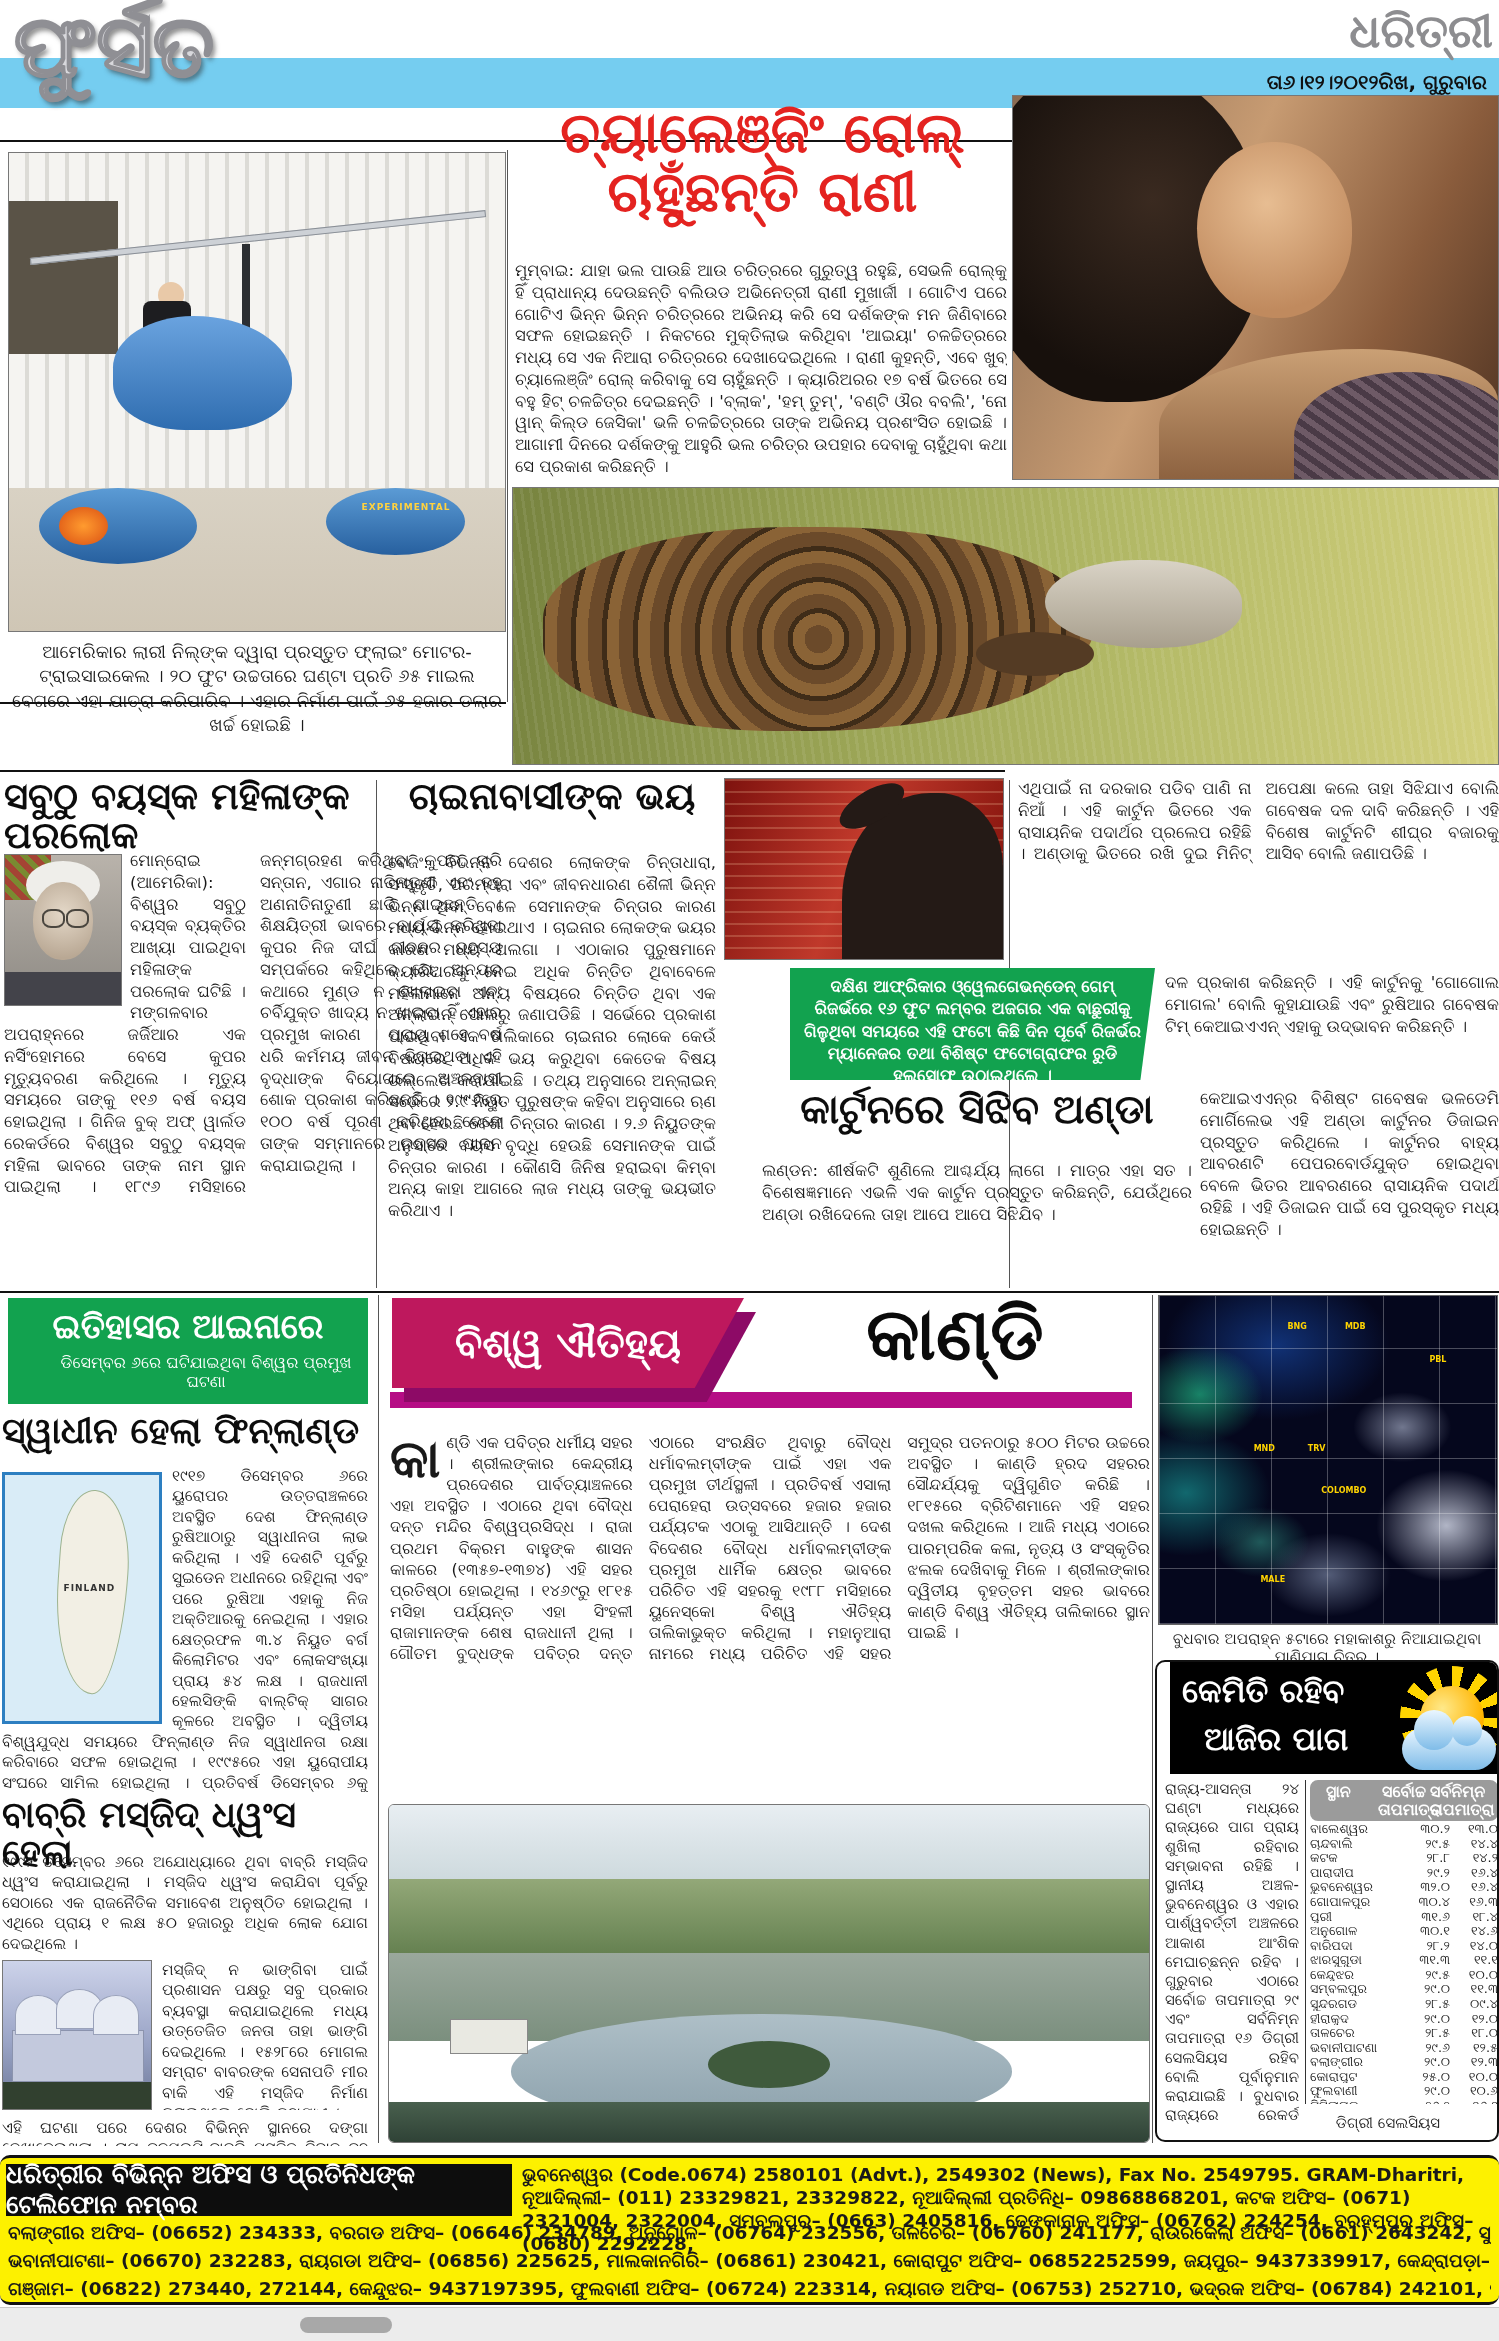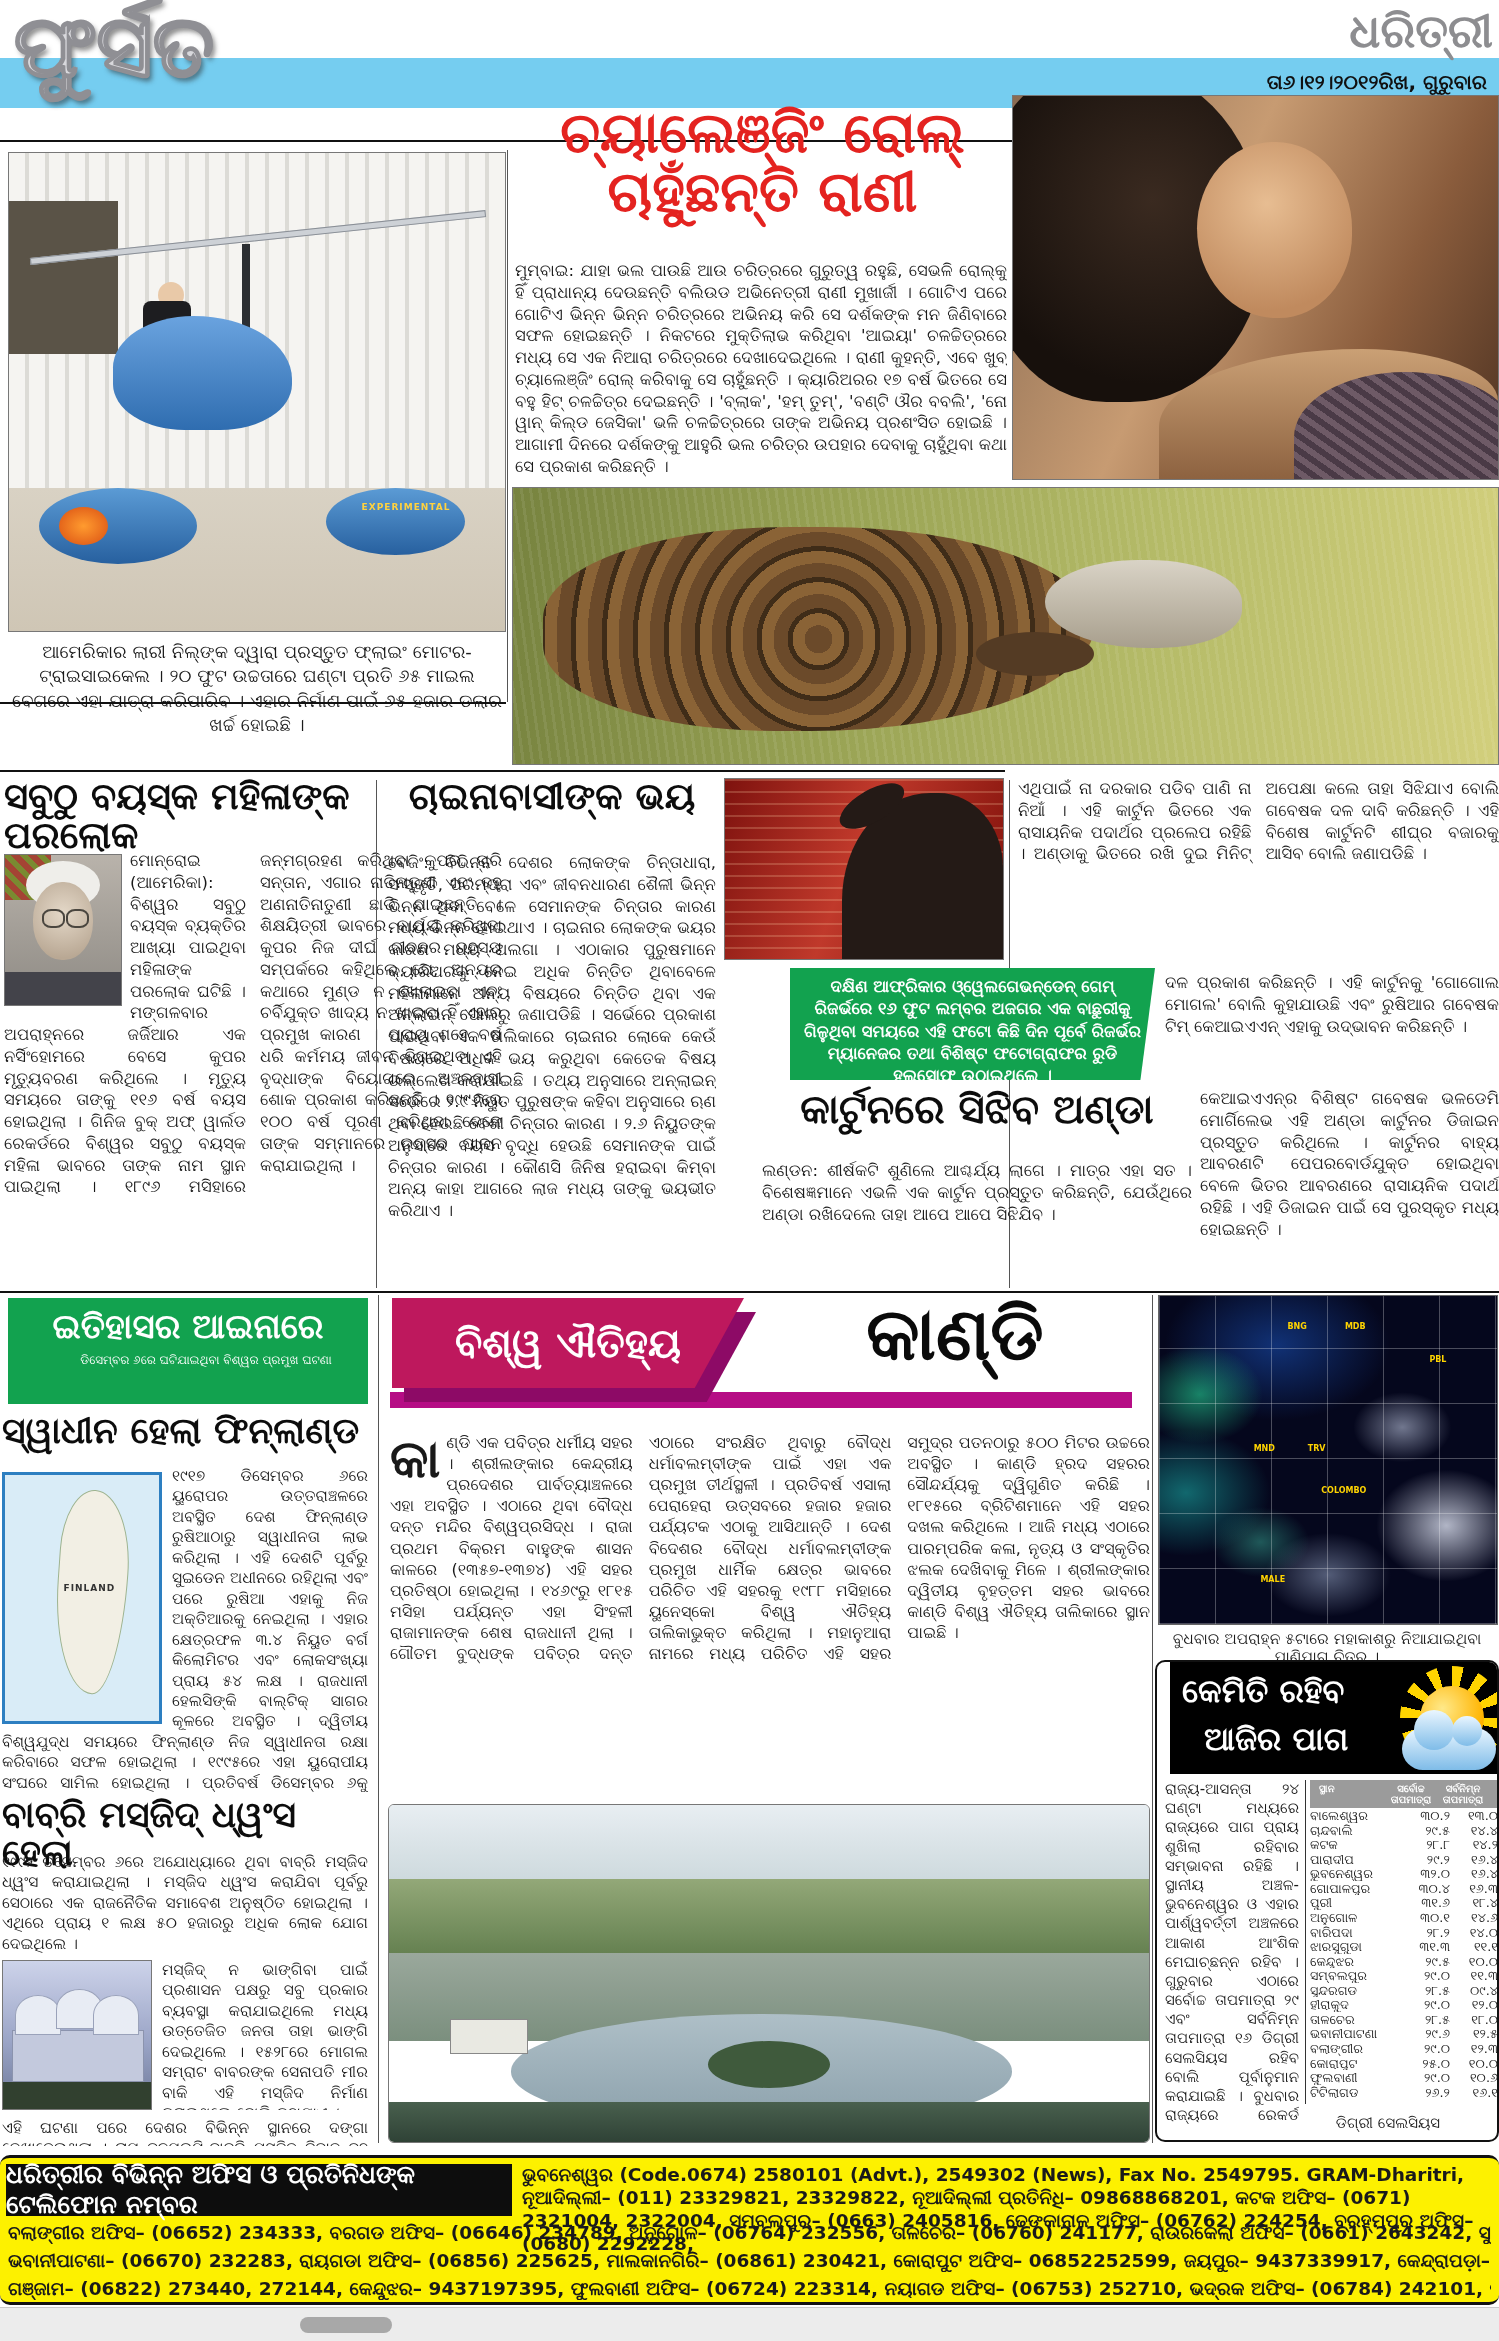--- a/index.html
+++ b/index.html
@@ -68,21 +68,21 @@
   .man-ticker{position:absolute;inset:0;background:repeating-linear-gradient(0deg,transparent 0 10px,rgba(255,215,170,.22) 10px 12px);}
   .man-sil{position:absolute;right:0;bottom:0;width:58%;height:92%;border-radius:55% 40% 0 0/65% 45% 0 0;background:#241a16;}
   .man-arm{position:absolute;right:34%;top:6%;width:26%;height:18%;border-radius:50%;background:#241a16;transform:rotate(-30deg);}
   
   .greenbox{background:#12a24f;color:#fff;}
   #python-caption{left:790px;top:968px;width:365px;height:112px;padding:8px 12px;box-sizing:border-box;
         font-size:16.5px;line-height:1.35;text-align:center;font-weight:bold;
         clip-path:polygon(0 0,100% 0,96% 100%,0 100%);}
   #history-box{left:8px;top:1298px;width:360px;height:106px;text-align:center;}
   #history-title{font-size:34px;font-weight:bold;padding-top:8px;}
-  #history-sub{font-size:12px;padding-top:6px;margin-left:36px;}
+  #history-sub{font-size:16px;padding-top:6px;margin-left:36px;}
   #heritage-banner{left:392px;top:1298px;width:352px;height:90px;background:#be185d;
         clip-path:polygon(0 0,100% 0,86% 100%,0 100%);display:flex;align-items:center;justify-content:center;
         color:#fff;font-size:40px;font-weight:bold;z-index:2;}
   #heritage-shadow{left:404px;top:1312px;width:352px;height:90px;background:#8d0a66;
         clip-path:polygon(0 0,100% 0,86% 100%,0 100%);z-index:1;}
   #kandy-title{left:770px;top:1292px;width:370px;text-align:center;font-size:72px;font-weight:bold;color:#0a0a0a;}
   #kandy-bar{left:390px;top:1392px;width:742px;height:16px;background:#b60d85;}
   .dropcap{float:left;font-size:52px;line-height:.9;font-weight:bold;padding:4px 6px 0 0;}
   
   #satellite{left:1158px;top:1295px;width:340px;height:330px;border:1px solid #666;box-sizing:border-box;
@@ -109,21 +109,21 @@
   .sun-rays{position:absolute;inset:0;border-radius:50%;
      background:repeating-conic-gradient(#ffd400 0 13deg,transparent 13deg 30deg);}
   .sun-core{position:absolute;left:20px;top:20px;width:64px;height:64px;border-radius:50%;
      background:radial-gradient(circle at 35% 35%,#ffe98a,#ffb400 70%,#f39000);}
   .cloud{position:absolute;left:2px;bottom:0;width:94px;height:42px;border-radius:22px;
      background:linear-gradient(#eaf6ff,#7fbce8);}
   .cloud:before{content:"";position:absolute;left:12px;top:-18px;width:40px;height:40px;border-radius:50%;background:inherit;}
   .cloud:after{content:"";position:absolute;right:14px;top:-12px;width:30px;height:30px;border-radius:50%;background:inherit;}
   #weather-left{position:absolute;left:8px;top:118px;width:134px;height:348px;font-size:15px;line-height:1.28;text-align:justify;overflow:hidden;}
   #weather-table{position:absolute;left:148px;top:118px;width:188px;height:324px;border-left:1px solid #333;padding-left:4px;overflow:hidden;}
-  .whead{display:flex;background:#9b9b9b;color:#fff;font-weight:bold;font-size:10px;line-height:1.1;padding:3px 9px;}
+  .whead{display:flex;background:#9b9b9b;color:#fff;font-weight:bold;font-size:16px;line-height:1.1;padding:3px 16px;border-radius:8px;}
   .whead .wname{flex:1;}
   .whead .wv{width:52px;text-align:center;}
   .wrow{display:flex;font-size:12.8px;line-height:1.06;padding-top:1px;}
   .wname{flex:1;white-space:nowrap;overflow:hidden;}
   .wv{width:48px;text-align:right;}
   #wfooter{position:absolute;left:140px;bottom:8px;width:182px;text-align:center;font-size:15px;}
   
   #footer{position:absolute;left:0;top:2155px;width:1499px;height:150px;background:#fdf100;
      border-top:3px solid #111;border-bottom:3px solid #111;box-sizing:border-box;border-radius:10px;}
   #footer-title{position:absolute;left:6px;top:6px;width:506px;height:52px;background:#0d0d0d;color:#fff;

